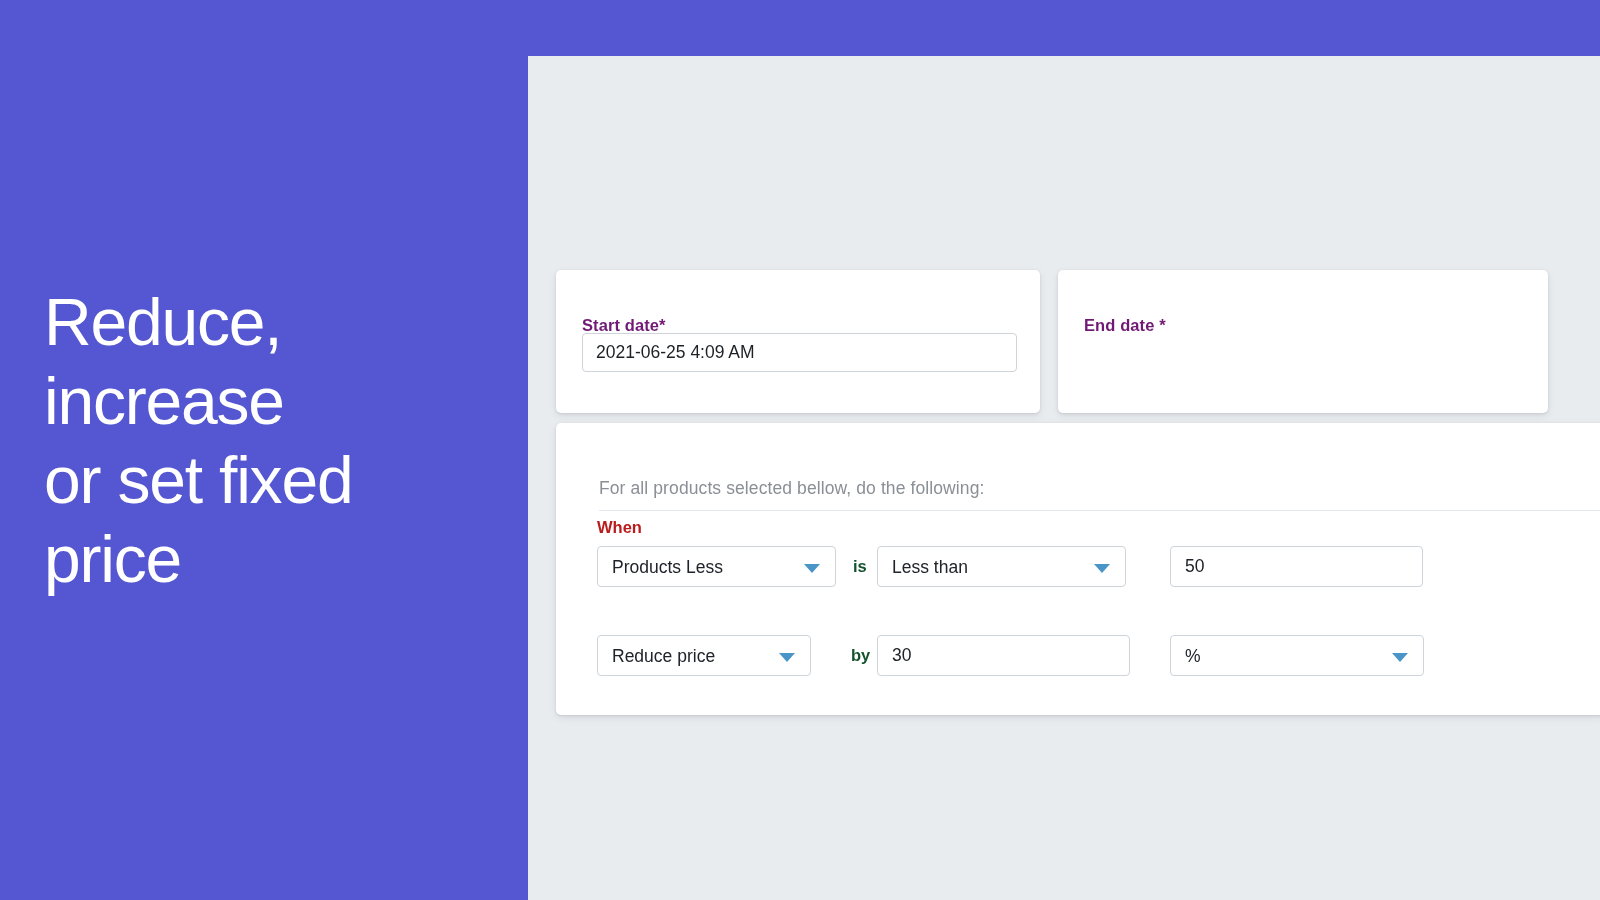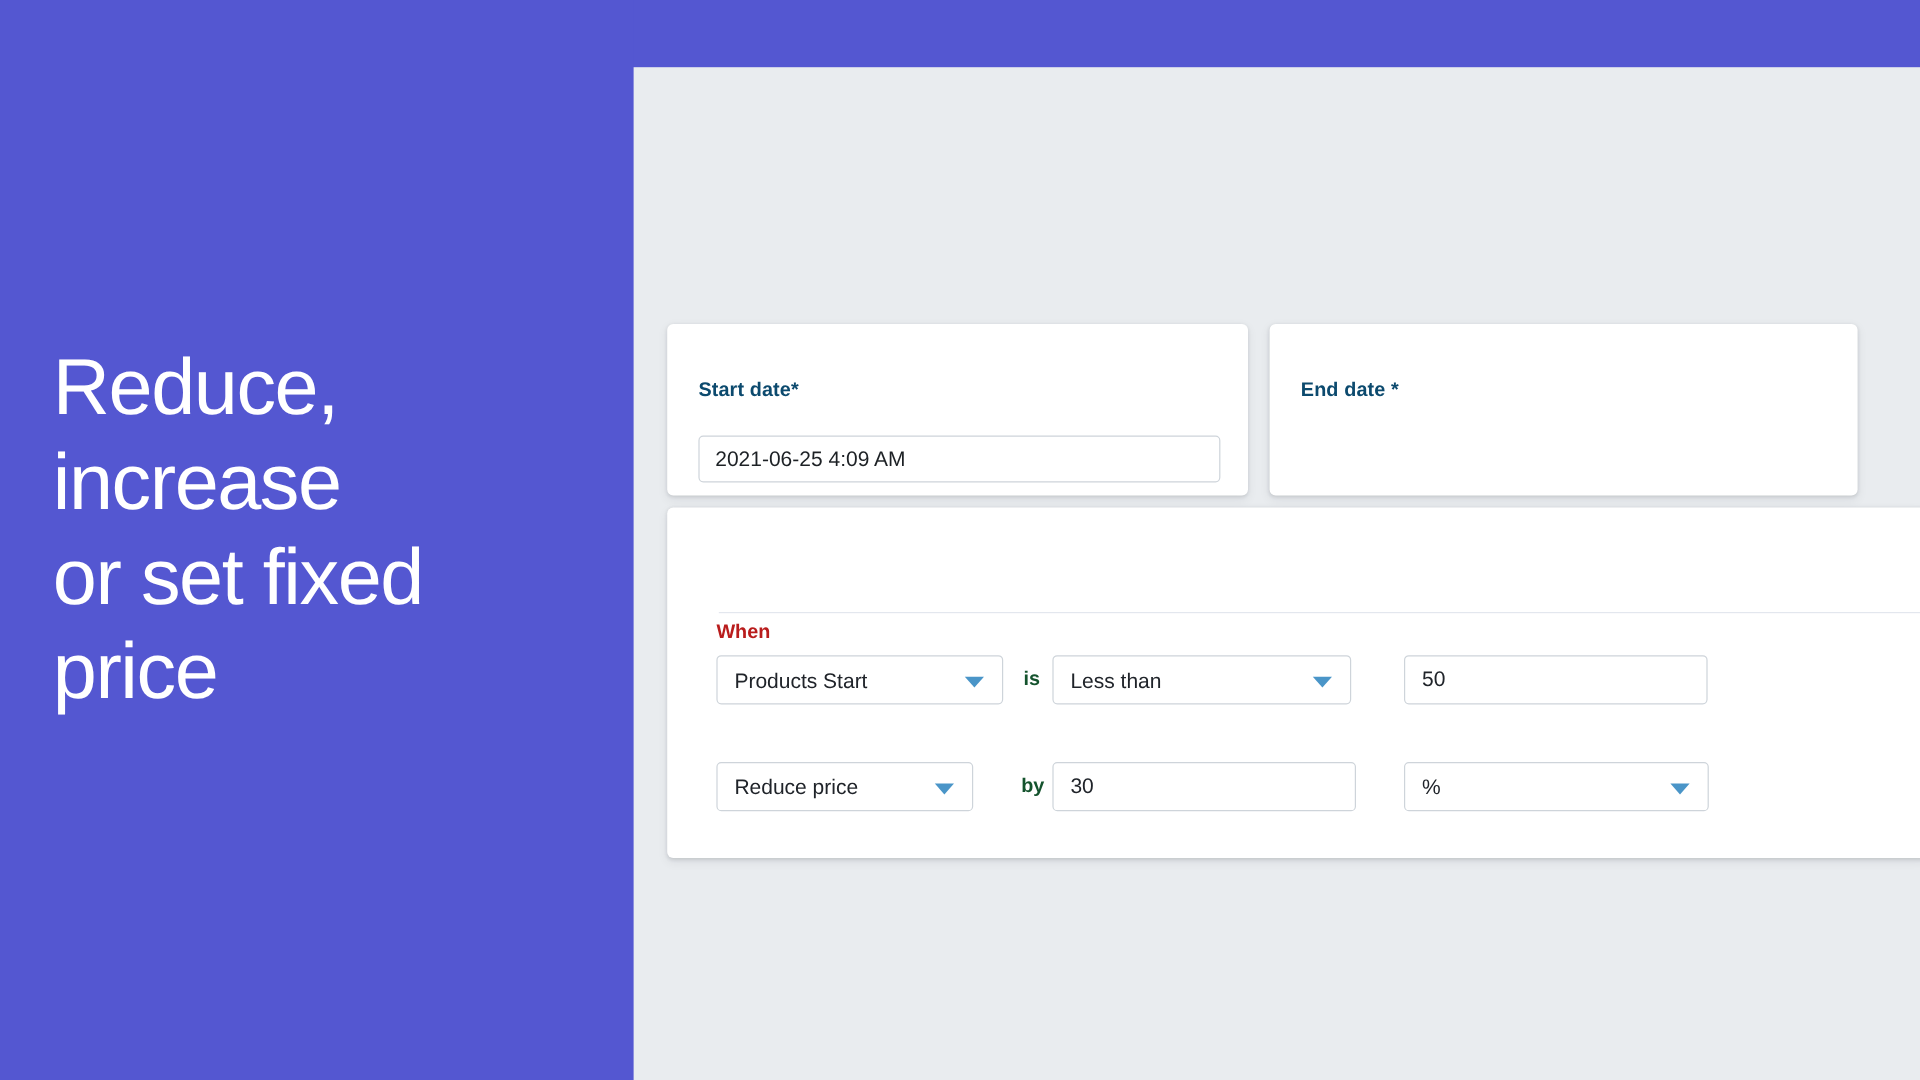--- a/index.html
+++ b/index.html
@@ -77,27 +77,27 @@
     width: 490px;
     height: 143px;
   }
 
   .field-label {
     position: absolute;
     left: 26px;
     top: 46px;
     font-size: 16.5px;
     font-weight: bold;
-    color: #0c4a6e;
+    color: #701a75;
     letter-spacing: 0.1px;
   }
   .date-input {
     position: absolute;
     left: 26px;
-    top: 93px;
+    top: 63px;
     width: 435px;
     height: 39px;
     box-sizing: border-box;
     border: 1px solid #ced4da;
     border-radius: 4px;
     background: #ffffff;
     font-family: "Liberation Sans", sans-serif;
     font-size: 17.5px;
     color: #1d2125;
     padding: 0 13px;
@@ -228,29 +228,30 @@
       <div class="field-label">Start date*</div>
       <input class="date-input" type="text" value="2021-06-25 4:09 AM" style="">
     </div>
 
     <div class="card card-end-date">
       <div class="field-label">End date *</div>
     </div>
 
     <div class="card card-rules">
 
+      <div class="rules-intro">For all products selected bellow, do the following:</div>
 
       <div class="rules-divider"></div>
 
       <div class="rules-when">When</div>
 
       <div class="rule-row row-condition">
 
         <div class="ctrl sel-subject">
-          <span class="ctrl-text">Products Start</span>
+          <span class="ctrl-text">Products Less</span>
           <span class="caret"></span>
         </div>
 
         <span class="joiner lbl-is">is</span>
 
         <div class="ctrl sel-operator">
           <span class="ctrl-text">Less than</span>
           <span class="caret"></span>
         </div>
 

